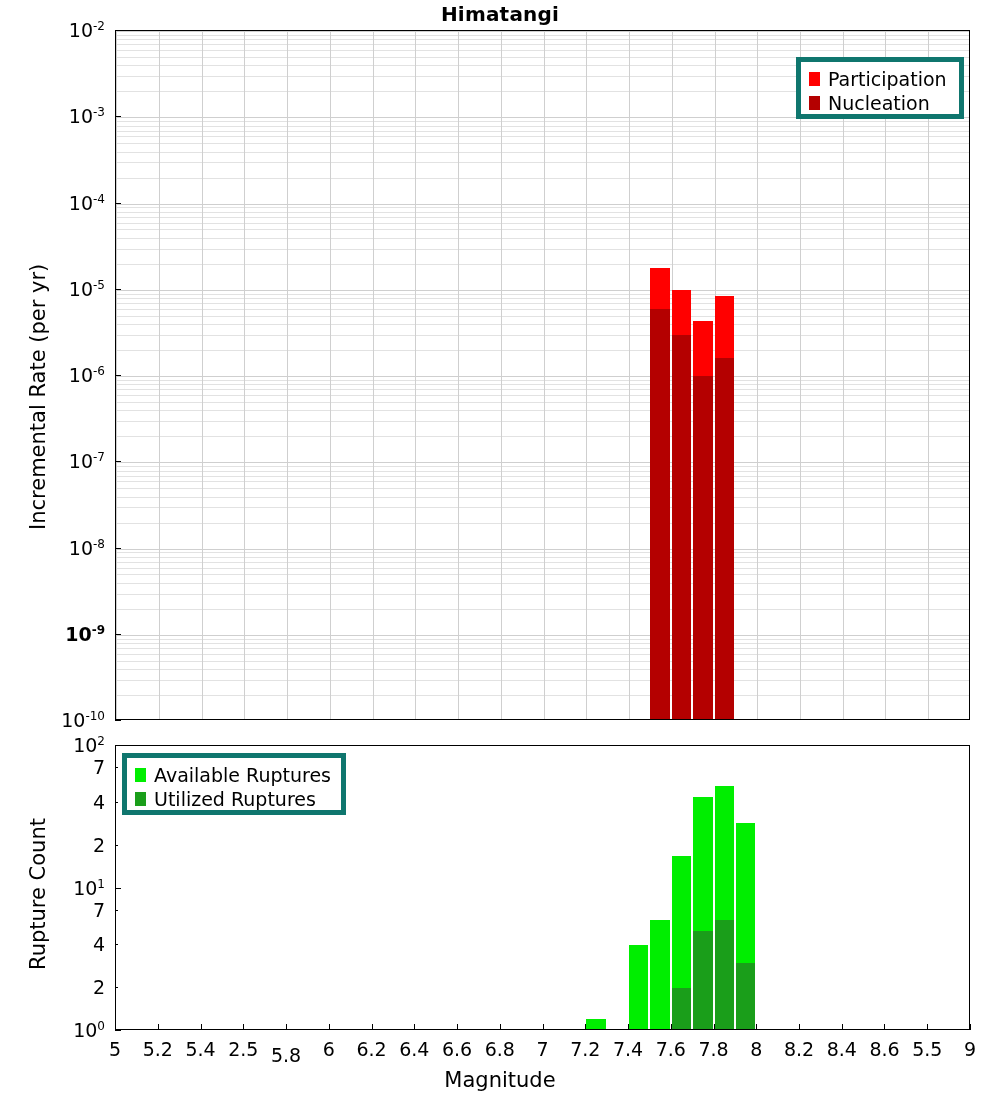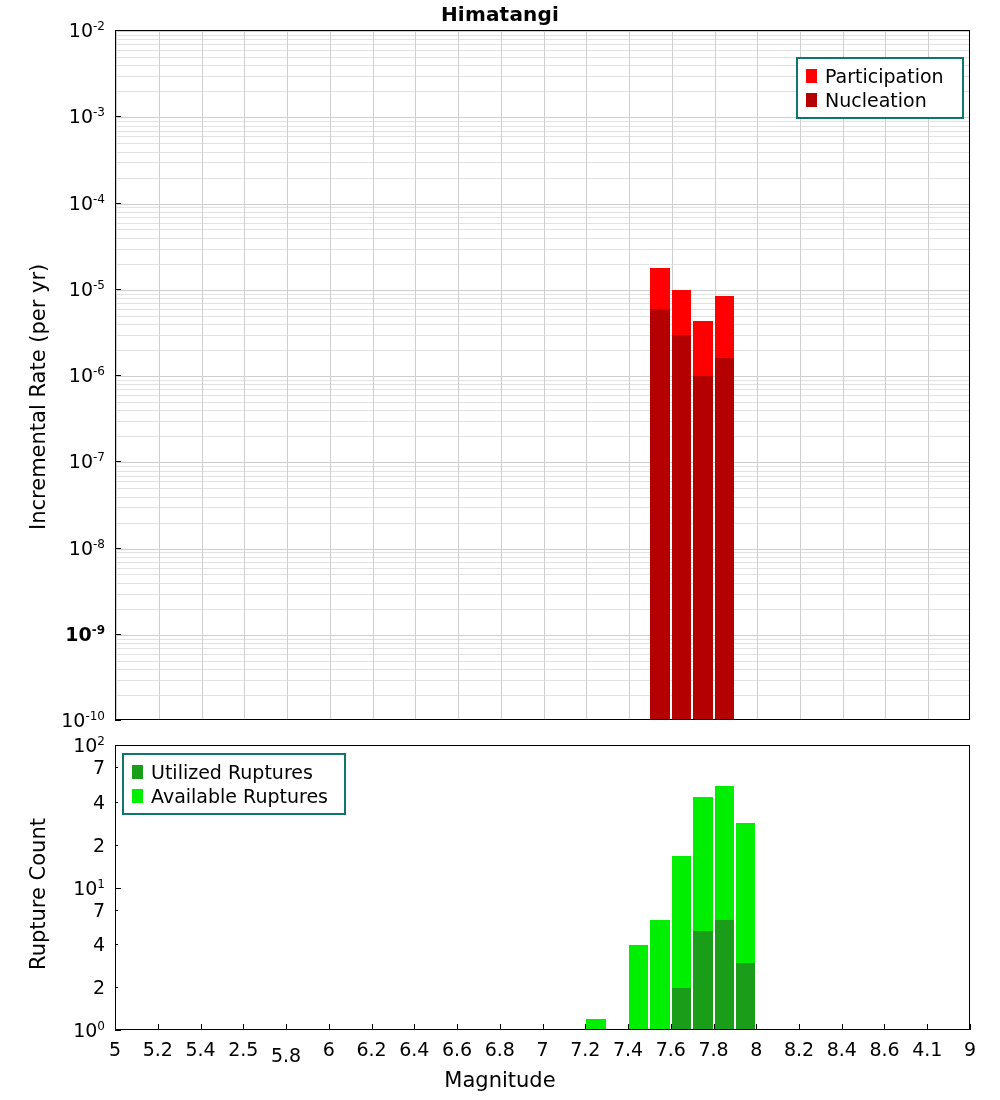--- a/index.html
+++ b/index.html
@@ -106,21 +106,21 @@
     bottom: 0;
   }
   .bar-participation { background: #ff0000; }
   .bar-nucleation    { background: #b40000; }
   .bar-available     { background: #00ee00; }
   .bar-utilized      { background: #1a9e1a; }
 
   
   .legend {
     position: absolute;
-    border: 2px solid #0f766e;
+    border: 5px solid #0f766e;
     background: #ffffff;
     padding: 5px 20px 6px 8px;
     box-sizing: border-box;
   }
   .legend-row {
     display: flex;
     align-items: center;
     height: 24px;
   }
   .legend-swatch {
@@ -320,26 +320,26 @@
       <div class="tickmark-y minor" style="top: 909.574px; left: 115px;"></div>
       <div class="tickmark-y minor" style="top: 944.206px; left: 115px;"></div>
       <div class="tickmark-y minor" style="top: 987.103px; left: 115px;"></div>
       <div class="tickmark-y" style="top: 1030px; left: 115px;"></div>
     </div>
 
   <div class="ylabel" style="left:26px; top:970px;">Rupture Count</div>
 
   <div class="legend" id="bottom-legend" style="left:122px; top:753px; width:224px; height:62px;">
       <div class="legend-row">
+        <span class="legend-swatch" style="background: rgb(0, 238, 0);"></span>
+        <span class="legend-text">Available Ruptures</span>
+      </div>
+      <div class="legend-row">
         <span class="legend-swatch" style="background: rgb(26, 158, 26);"></span>
         <span class="legend-text">Utilized Ruptures</span>
-      </div>
-      <div class="legend-row">
-        <span class="legend-swatch" style="background: rgb(0, 238, 0);"></span>
-        <span class="legend-text">Available Ruptures</span>
       </div>
     </div>
 
   <div id="xticks">
       <div class="xtick-label" style="left: 115px; top: 1038px;">5</div>
       <div class="tickmark-x" style="left: 115px; top: 1024px;"></div>
       <div class="xtick-label" style="left: 157.75px; top: 1038px;">5.2</div>
       <div class="tickmark-x" style="left: 158px; top: 1024px;"></div>
       <div class="xtick-label" style="left: 200.5px; top: 1038px;">5.4</div>
       <div class="tickmark-x" style="left: 201px; top: 1024px;"></div>
@@ -368,21 +368,21 @@
       <div class="xtick-label" style="left: 713.5px; top: 1038px;">7.8</div>
       <div class="tickmark-x" style="left: 714px; top: 1024px;"></div>
       <div class="xtick-label" style="left: 756.25px; top: 1038px;">8</div>
       <div class="tickmark-x" style="left: 756px; top: 1024px;"></div>
       <div class="xtick-label" style="left: 799px; top: 1038px;">8.2</div>
       <div class="tickmark-x" style="left: 799px; top: 1024px;"></div>
       <div class="xtick-label" style="left: 841.75px; top: 1038px;">8.4</div>
       <div class="tickmark-x" style="left: 842px; top: 1024px;"></div>
       <div class="xtick-label" style="left: 884.5px; top: 1038px;">8.6</div>
       <div class="tickmark-x" style="left: 884px; top: 1024px;"></div>
-      <div class="xtick-label" style="left: 927.25px; top: 1038px;">4.1</div>
+      <div class="xtick-label" style="left: 927.25px; top: 1038px;">5.5</div>
       <div class="tickmark-x" style="left: 927px; top: 1024px;"></div>
       <div class="xtick-label" style="left: 970px; top: 1038px;">9</div>
       <div class="tickmark-x" style="left: 970px; top: 1024px;"></div>
     </div>
 
   <div class="xlabel" style="top:1068px;">Magnitude</div>
 
 </div>
 
 </body></html>

